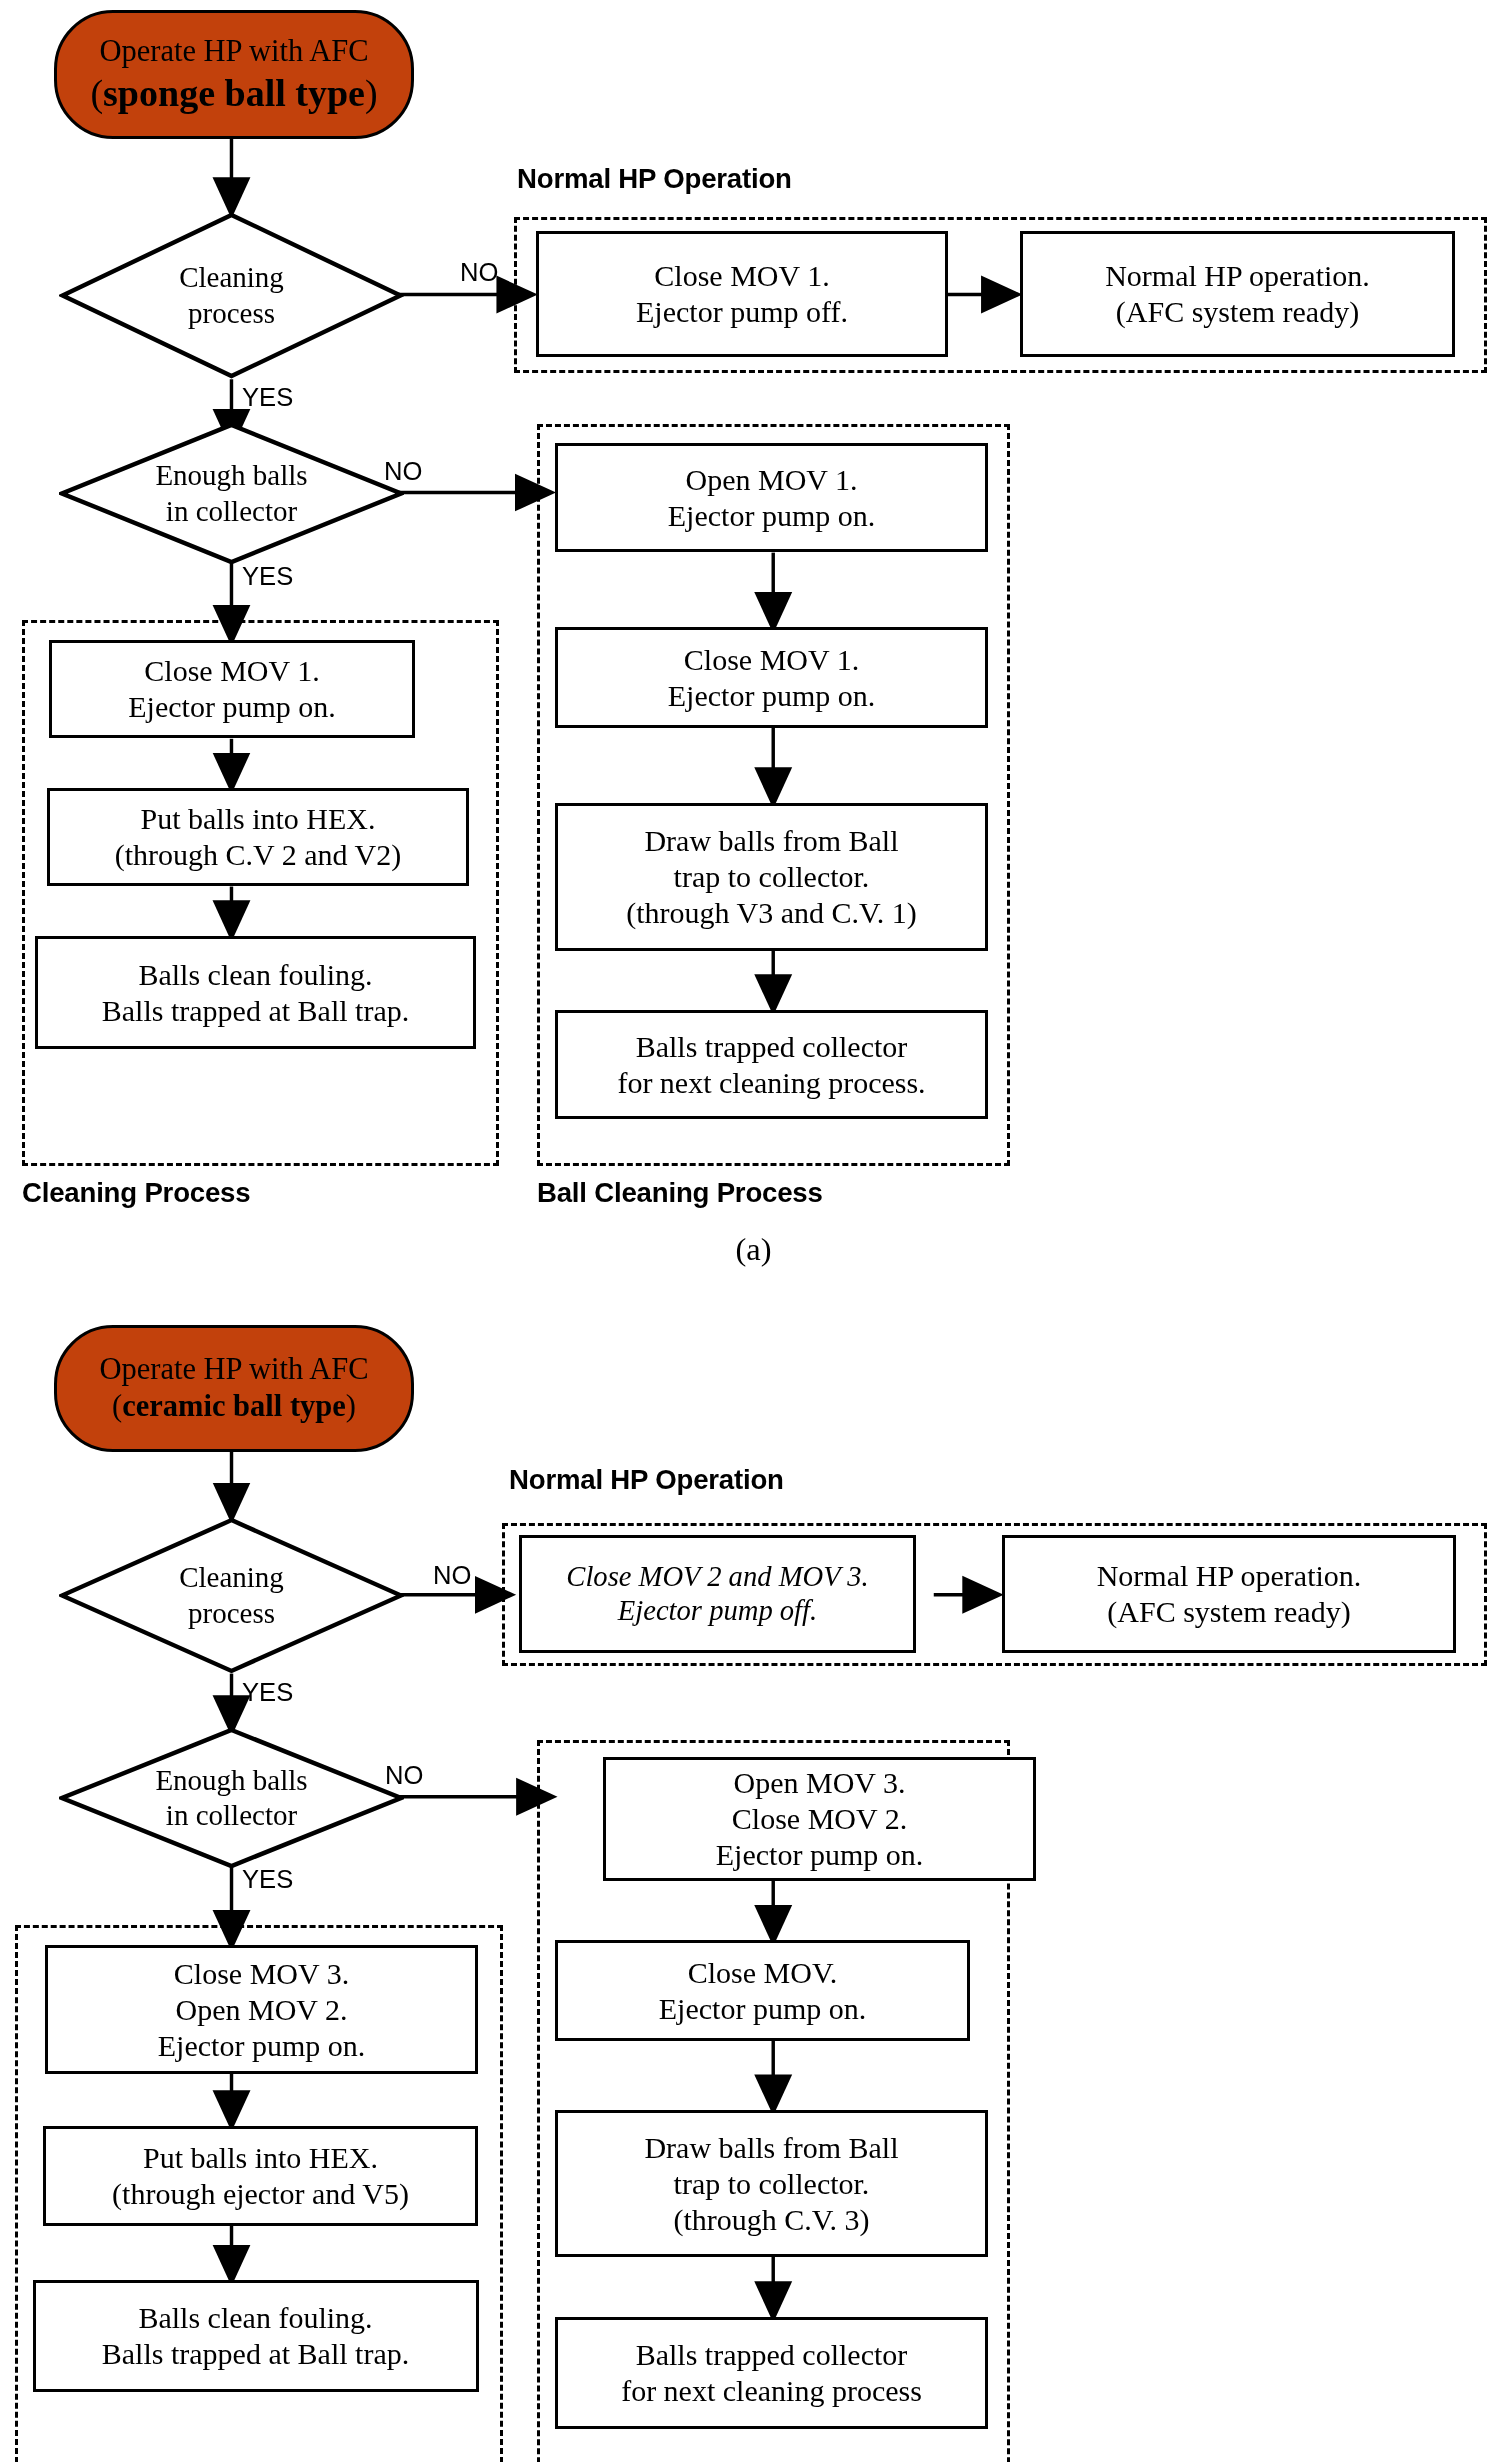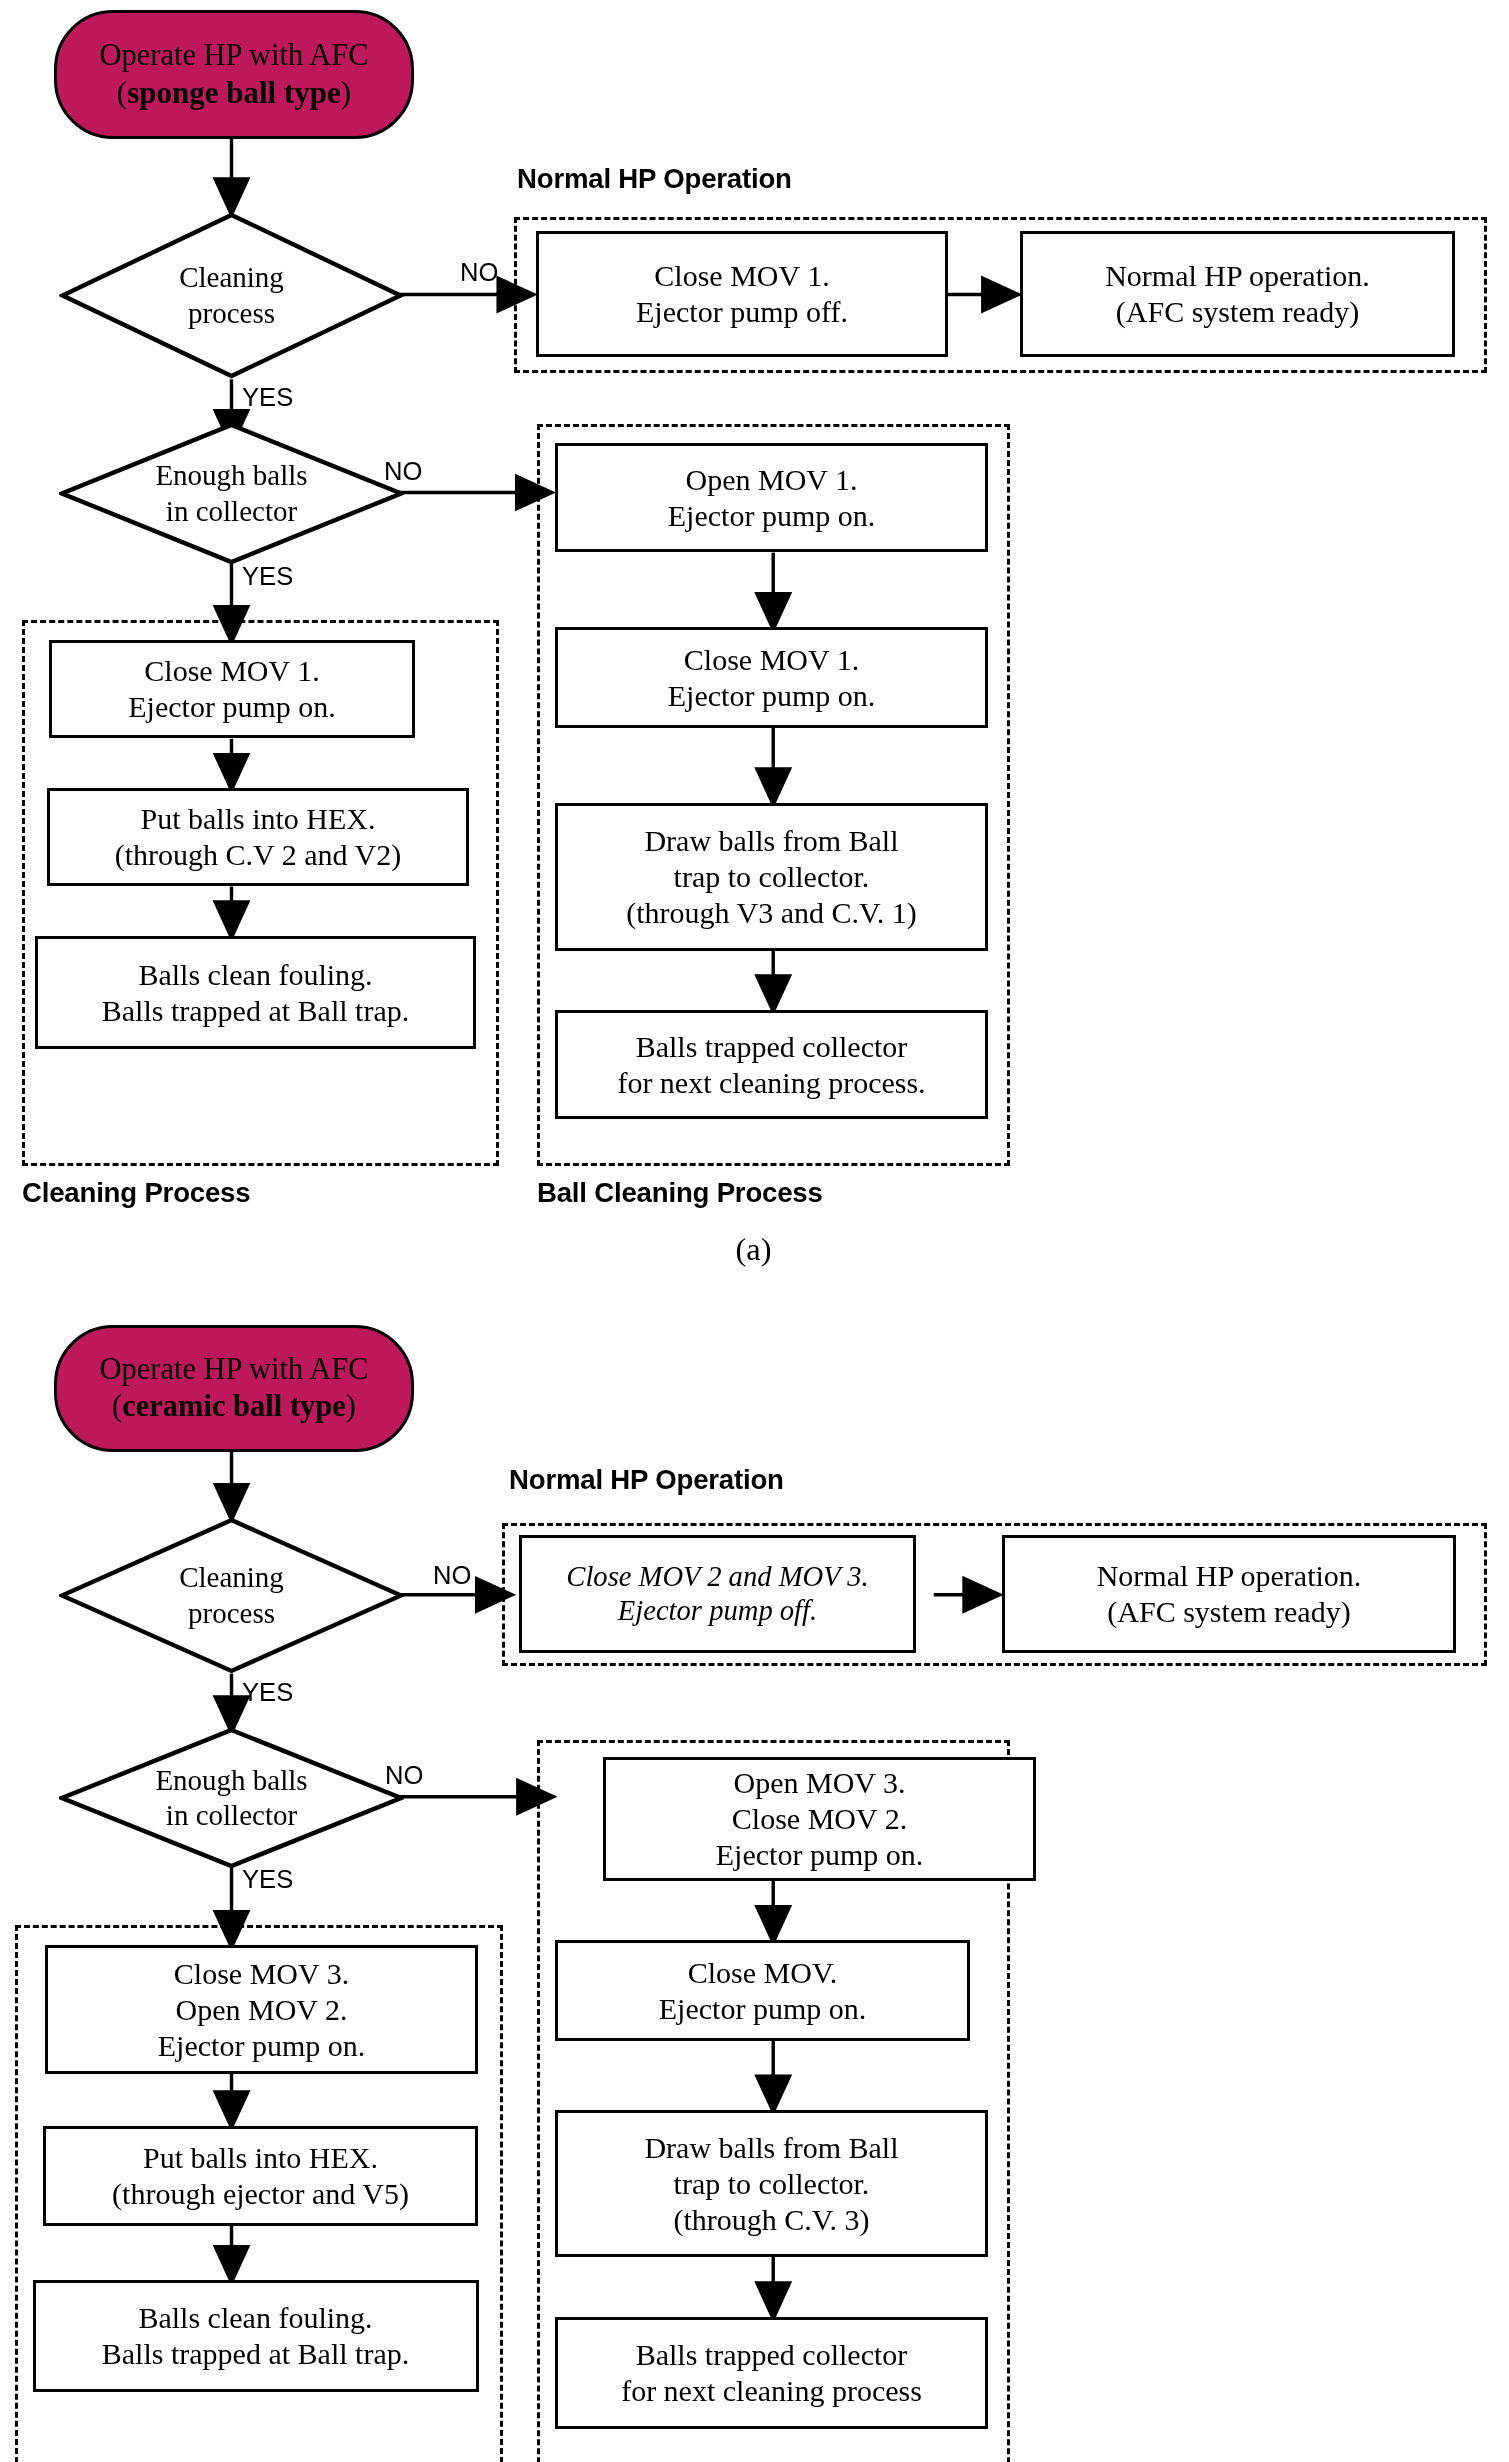--- a/index.html
+++ b/index.html
@@ -29,21 +29,21 @@
     left: 0; top: 0;
     width: 1510px;
     height: 100%;
   }
 
   
   .terminator {
     position: absolute;
     border: 3.4px solid #000;
     border-radius: 59px;
-    background: #be185d;
+    background: #c2410c;
     display: flex;
     flex-direction: column;
     align-items: center;
     justify-content: center;
     text-align: center;
     line-height: 1.22;
     box-sizing: border-box;
   }
 
   .procbox {
@@ -145,21 +145,21 @@
       <line x1="470" y1="1500" x2="470" y2="1598" stroke="#000" stroke-width="7" marker-end="url(#arrA)"></line>
       <line x1="470" y1="1800" x2="470" y2="1898" stroke="#000" stroke-width="7" marker-end="url(#arrA)"></line>
 
       <line x1="1570" y1="1122" x2="1570" y2="1272" stroke="#000" stroke-width="7" marker-end="url(#arrA)"></line>
       <line x1="1570" y1="1478" x2="1570" y2="1628" stroke="#000" stroke-width="7" marker-end="url(#arrA)"></line>
       <line x1="1570" y1="1928" x2="1570" y2="2048" stroke="#000" stroke-width="7" marker-end="url(#arrA)"></line>
     </svg>
 
     <div class="terminator" style="left:54px; top:9.8px; width:360px; height:129px;">
       <div class="tline">Operate HP with AFC</div>
-      <div style="font-size:31px;">
+      <div style="font-size:38px;">
         <span>(</span><b>sponge ball type</b><span>)</span>
       </div>
     </div>
 
     <div class="diamond-wrap" style="left:59px; top:212px; width:345px; height:167px;">
       <svg width="345" height="167" viewBox="0 0 700 340">
           <polygon points="350,6 694,170 350,334 6,170" fill="#fff" stroke="#000" stroke-width="9"></polygon>
         </svg>
       <div class="diamond-text">
         <div class="dtxt">Cleaning</div>

